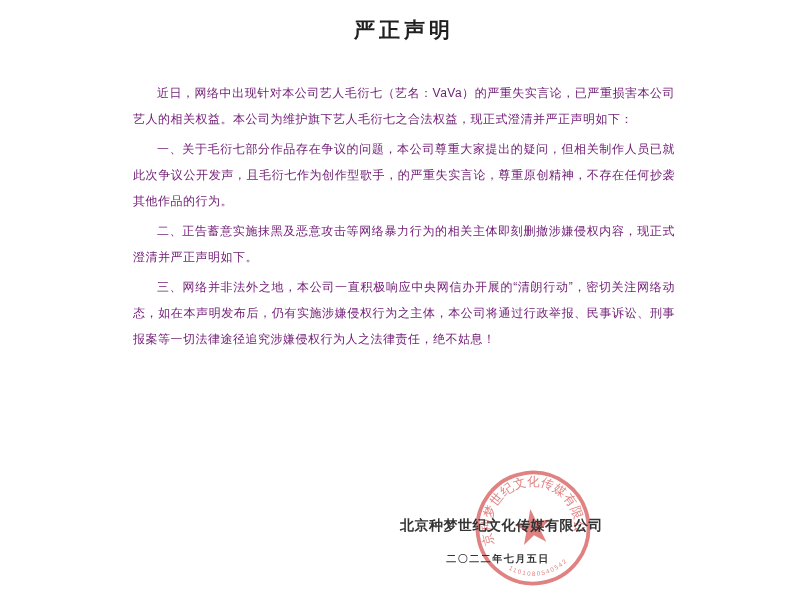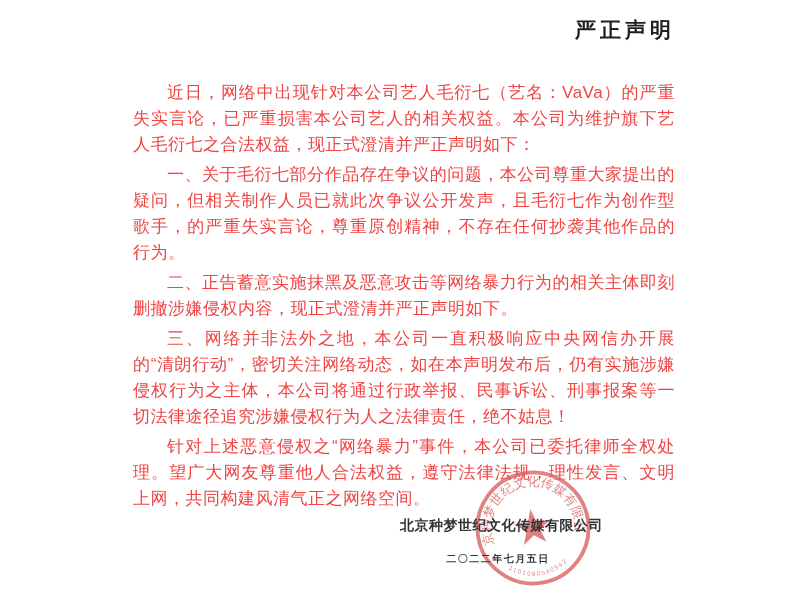--- a/index.html
+++ b/index.html
@@ -20,28 +20,28 @@
   .content {
     position: absolute;
     left: 133px;
     top: 16px;
     width: 542px;
   }
   .doc-title {
     font-size: 21px;
     font-weight: bold;
     color: #1f1f1f;
-    text-align: right;
+    text-align: center;
     letter-spacing: 4px;
     margin: 0 0 36px 0;
   }
   .para {
-    font-size: 17px;
+    font-size: 12px;
     line-height: 26px;
-    color: #ef4444;
+    color: #701a75;
     text-align: justify;
     text-indent: 2em;
     letter-spacing: 0.5px;
     margin: 0 0 4px 0;
   }
   .signature {
     position: absolute;
     top: 517px;
     left: 400px;
     width: 196px;
@@ -79,21 +79,20 @@
 
 <div class="page">
 
   <div class="content">
     <h1 class="doc-title">严正声明</h1>
 
     <p class="para">近日，网络中出现针对本公司艺人毛衍七（艺名：VaVa）的严重失实言论，已严重损害本公司艺人的相关权益。本公司为维护旗下艺人毛衍七之合法权益，现正式澄清并严正声明如下：</p>
     <p class="para">一、关于毛衍七部分作品存在争议的问题，本公司尊重大家提出的疑问，但相关制作人员已就此次争议公开发声，且毛衍七作为创作型歌手，的严重失实言论，尊重原创精神，不存在任何抄袭其他作品的行为。</p>
     <p class="para">二、正告蓄意实施抹黑及恶意攻击等网络暴力行为的相关主体即刻删撤涉嫌侵权内容，现正式澄清并严正声明如下。</p>
     <p class="para">三、网络并非法外之地，本公司一直积极响应中央网信办开展的“清朗行动”，密切关注网络动态，如在本声明发布后，仍有实施涉嫌侵权行为之主体，本公司将通过行政举报、民事诉讼、刑事报案等一切法律途径追究涉嫌侵权行为人之法律责任，绝不姑息！</p>
-    <p class="para">针对上述恶意侵权之“网络暴力”事件，本公司已委托律师全权处理。望广大网友尊重他人合法权益，遵守法律法规，理性发言、文明上网，共同构建风清气正之网络空间。</p>
   </div>
 
   <svg class="seal" viewBox="0 0 140 140" aria-hidden="true">
     <defs>
       <path id="sealTopArc" d="M 28.7 85 A 44 44 0 1 1 111.3 85" fill="none"></path>
       <path id="sealBottomArc" d="M 29 98.7 A 50 50 0 0 0 111 98.7" fill="none"></path>
     </defs>
     <circle cx="70" cy="70" r="58" fill="none" stroke="#d95f5f" stroke-width="4"></circle>
     <polygon points="70,50 65.5,63.9 51,63.8 62.8,72.4 58.2,86.2 70,77.6 81.8,86.2 77.2,72.4 89,63.8 74.5,63.9" fill="#d95f5f"></polygon>
     <text font-size="13.2" fill="#d95f5f" letter-spacing="0.2" font-family="Liberation Sans, DejaVu Sans, sans-serif">

